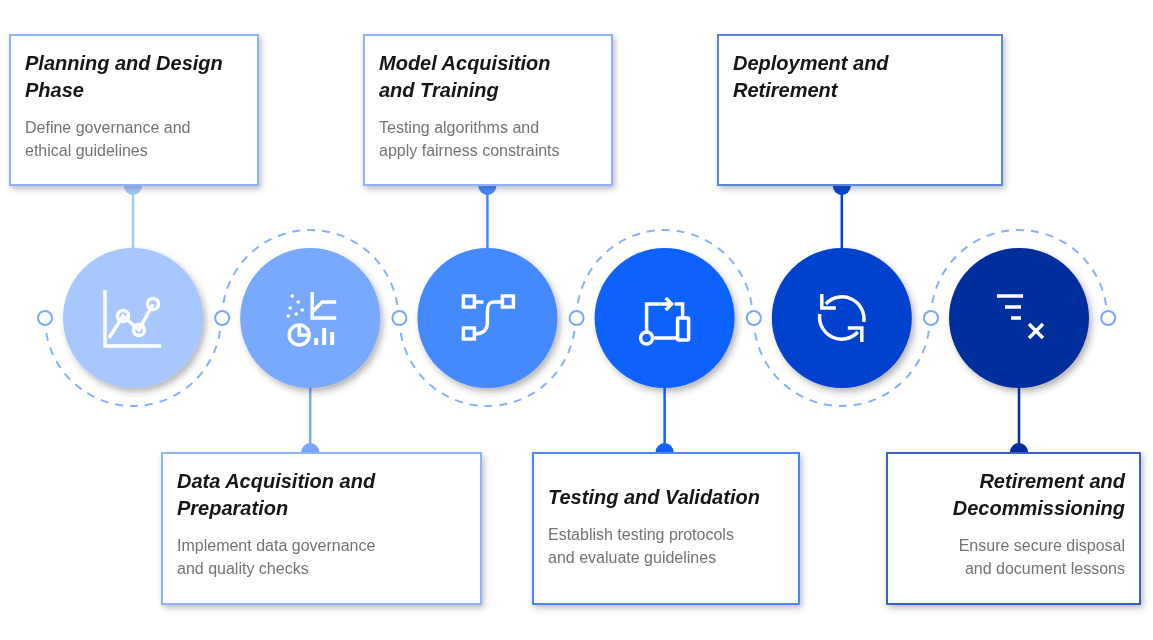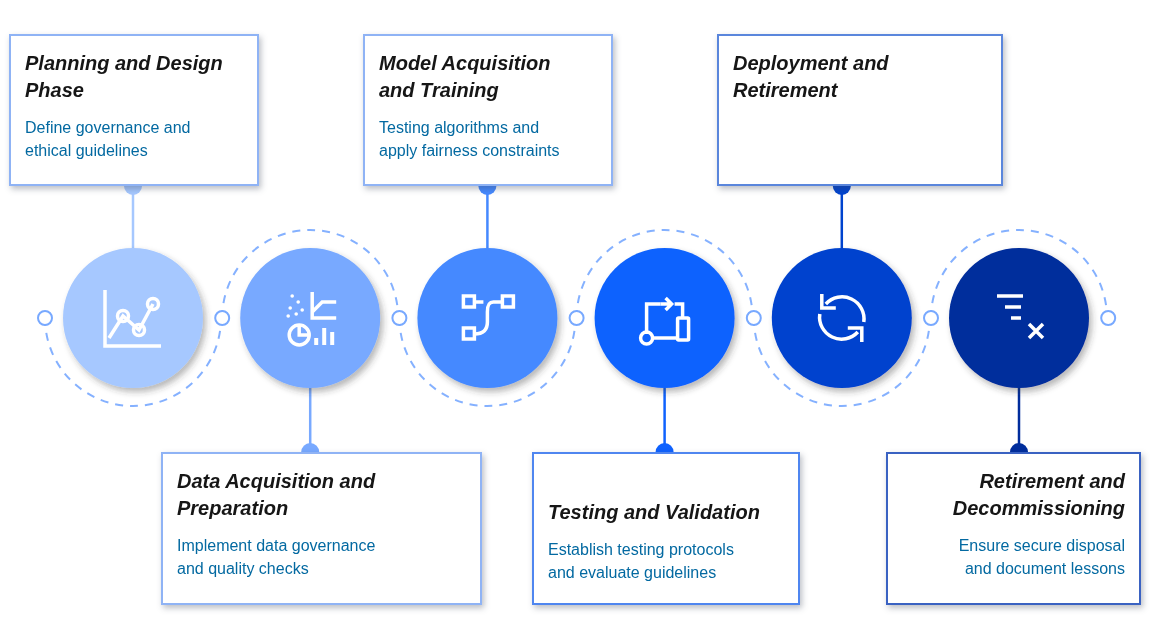--- a/index.html
+++ b/index.html
@@ -3,28 +3,28 @@
 <meta charset="utf-8">
 <style>
   html, body { margin: 0; padding: 0; background: #ffffff; }
   body { width: 1153px; height: 640px; position: relative; overflow: hidden;
          font-family: "Liberation Sans", "DejaVu Sans", sans-serif; }
   #diagram { position: absolute; left: 0; top: 0; width: 1153px; height: 640px; }
   .card { position: absolute; background: #fff; border: 2px solid #8fb3f5;
           box-shadow: 2px 3px 6px rgba(60,70,90,0.35); box-sizing: border-box;
           padding: 14px 14px 12px 14px; }
   .card .title { font-weight: bold; font-size: 20px; line-height: 27px; color: #161616; margin: 0 0 12px 0; font-style: italic; }
-  .card .desc { font-size: 16px; line-height: 23px; color: #0369a1; margin: 0; }
+  .card .desc { font-size: 16px; line-height: 23px; color: #737373; margin: 0; }
   #card-1 { left: 9px;   top: 34px;  width: 250px; height: 152px; }
   #card-2 { left: 363px; top: 34px;  width: 250px; height: 152px; }
   #card-3 { left: 717px; top: 34px;  width: 286px; height: 152px; border-color:#5a86dc; }
   #card-4 { left: 161px; top: 452px; width: 321px; height: 153px; }
   #card-5 { left: 532px; top: 452px; width: 268px; height: 153px; border-color:#4f86f0; }
   #card-6 { left: 886px; top: 452px; width: 255px; height: 153px; border-color:#3a62c2;text-align:right; }
-  #card-5 .title { margin-top: 31px; }
+  #card-5 .title { margin-top: 16px; }
 </style>
 </head>
 <body>
 
 <svg id="diagram" xmlns="http://www.w3.org/2000/svg" width="1153" height="640" viewBox="0 0 1153 640">
   <defs>
     <filter id="shadow" x="-20%" y="-20%" width="150%" height="150%">
       <feDropShadow dx="3" dy="4" stdDeviation="3" flood-color="#333" flood-opacity="0.35"></feDropShadow>
     </filter>
   </defs>

